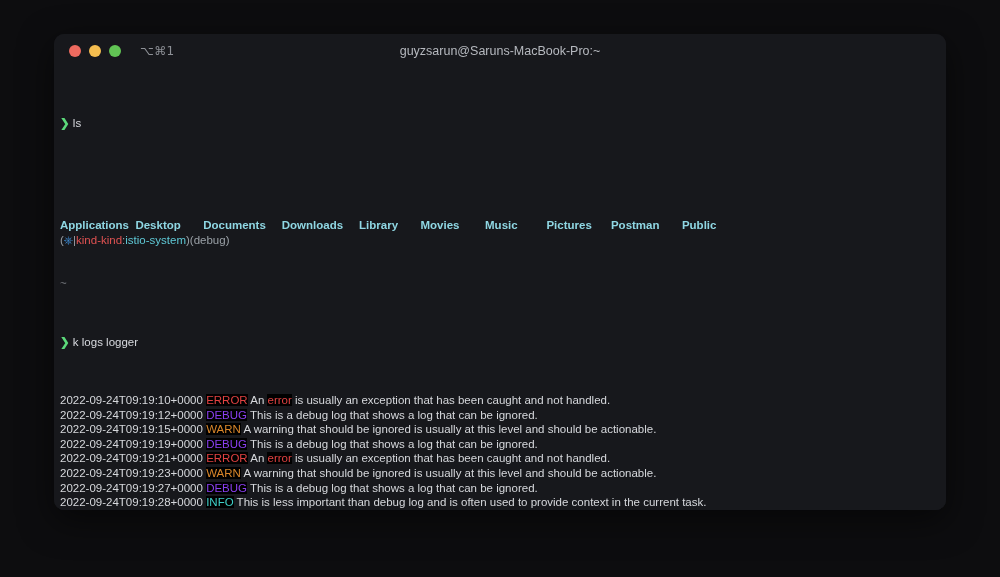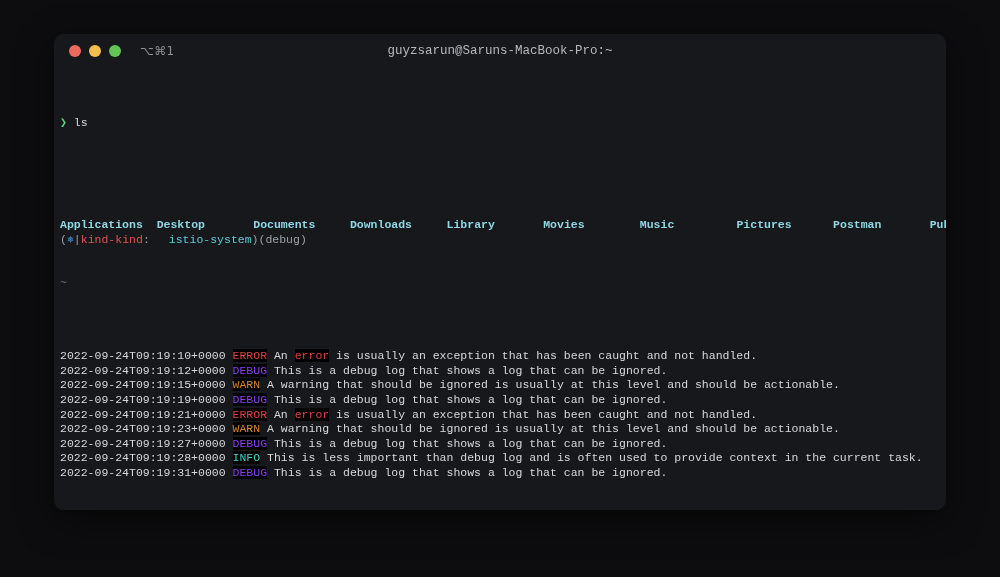--- a/index.html
+++ b/index.html
@@ -68,48 +68,48 @@
     font-size: 12px;
     letter-spacing: 0.3px;
   }
 
   .window-title {
     position: absolute;
     left: 0;
     right: 0;
     text-align: center;
     color: #b6b9bf;
-    font-family: Liberation Mono, monospace;
+    font-family: Liberation Sans, sans-serif;
     font-size: 12.5px;
     pointer-events: none;
   }
 
   .terminal {
     flex: 1 1 auto;
     background: #17181c;
     padding: 4px 0 0 6px;
-    font-family: Liberation Mono, monospace;
+    font-family: Liberation Sans, sans-serif;
     font-size: 11.5px;
     line-height: 14.6px;
     color: #d6d8dc;
     overflow: hidden;
     white-space: pre;
   }
 
   .line { white-space: pre; height: 14.6px; }
 
   
   .arrow  { color: #5bd97a; font-weight: bold; }
   .cmd    { color: #d8dadf; }
   .tilde  { color: #76797f; }
   .paren  { color: #9aa0a6; }
   .helm   { color: #3f8fd8; }
   .pipe   { color: #9aa0a6; }
   .kctx   { color: #e05252; margin-top: 45px; }
-  .kns    { color: #5fc9d6; margin-left: 19px; }
+  .kns    { color: #5fc9d6; }
   .conda  { color: #9aa0a6; }
 
   
   .lsrow { color: #8fd7e3; font-weight: bold; }
   .lsrow span { display: inline-block; margin-top: 44px; }
 
   
   .ts    { color: #d6d8dc; }
   .msg   { color: #d6d8dc; }
   .lvl   { background: #000000; padding: 0 0px; }
@@ -138,20 +138,21 @@
 
     <div class="terminal">
 
       <div class="line"><span class="arrow">❯</span> <span class="cmd">ls</span></div>
 
       <div class="line lsrow" id="ls-row"><span>Applications</span><span>  </span><span>Desktop</span><span>       </span><span>Documents</span><span>     </span><span>Downloads</span><span>     </span><span>Library</span><span>       </span><span>Movies</span><span>        </span><span>Music</span><span>         </span><span>Pictures</span><span>      </span><span>Postman</span><span>       </span><span>Public</span><span></span></div>
 
       <div class="line" id="prompt-1"><span class="paren">(</span><span class="helm">⎈</span><span class="pipe">|</span><span class="kctx">kind-kind</span><span class="paren">:</span><span class="kns">istio-system</span><span class="paren">)</span><span class="conda">(debug)</span></div>
       <div class="line"><span class="tilde">~</span></div>
 
+      <div class="line"><span class="arrow">❯</span> <span class="cmd">k logs logger</span></div>
 
       <div id="log-lines"><div class="line"><span class="ts">2022-09-24T09:19:10+0000</span> <span class="lvl lvl-error">ERROR</span> <span class="msg">An </span><span class="word-error">error</span><span class="msg"> is usually an exception that has been caught and not handled.</span></div><div class="line"><span class="ts">2022-09-24T09:19:12+0000</span> <span class="lvl lvl-debug">DEBUG</span> <span class="msg">This is a debug log that shows a log that can be ignored.</span></div><div class="line"><span class="ts">2022-09-24T09:19:15+0000</span> <span class="lvl lvl-warn">WARN</span> <span class="msg">A warning that should be ignored is usually at this level and should be actionable.</span></div><div class="line"><span class="ts">2022-09-24T09:19:19+0000</span> <span class="lvl lvl-debug">DEBUG</span> <span class="msg">This is a debug log that shows a log that can be ignored.</span></div><div class="line"><span class="ts">2022-09-24T09:19:21+0000</span> <span class="lvl lvl-error">ERROR</span> <span class="msg">An </span><span class="word-error">error</span><span class="msg"> is usually an exception that has been caught and not handled.</span></div><div class="line"><span class="ts">2022-09-24T09:19:23+0000</span> <span class="lvl lvl-warn">WARN</span> <span class="msg">A warning that should be ignored is usually at this level and should be actionable.</span></div><div class="line"><span class="ts">2022-09-24T09:19:27+0000</span> <span class="lvl lvl-debug">DEBUG</span> <span class="msg">This is a debug log that shows a log that can be ignored.</span></div><div class="line"><span class="ts">2022-09-24T09:19:28+0000</span> <span class="lvl lvl-info">INFO</span> <span class="msg">This is less important than debug log and is often used to provide context in the current task.</span></div><div class="line"><span class="ts">2022-09-24T09:19:31+0000</span> <span class="lvl lvl-debug">DEBUG</span> <span class="msg">This is a debug log that shows a log that can be ignored.</span></div></div>
 
       
       
 
       
 
     </div>
   </div>

